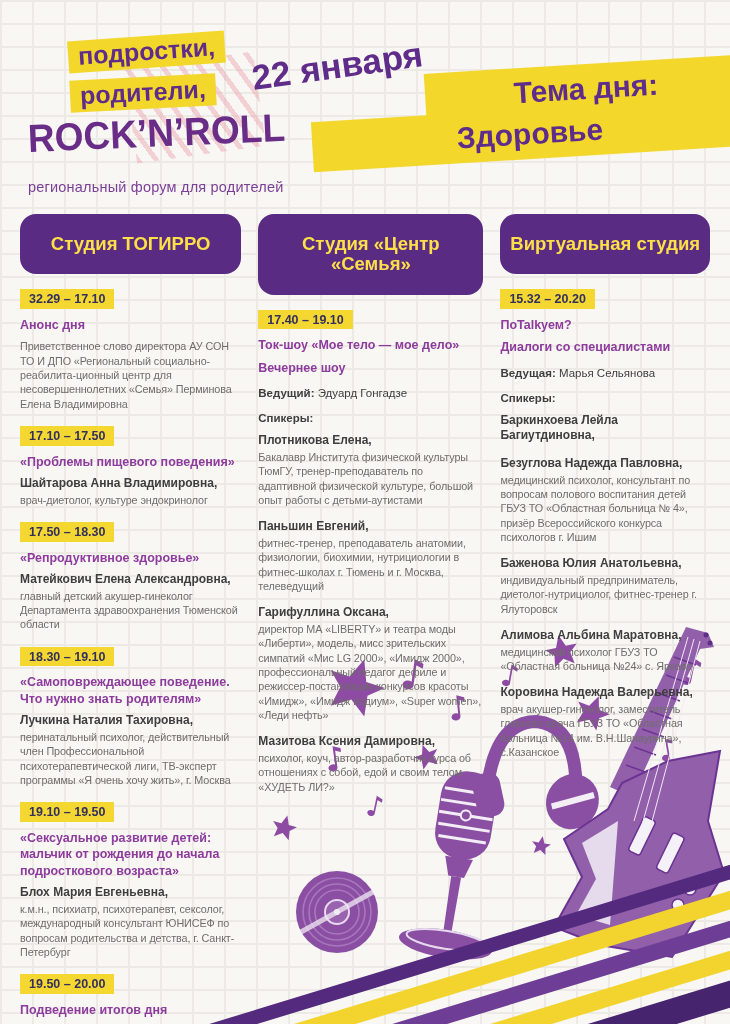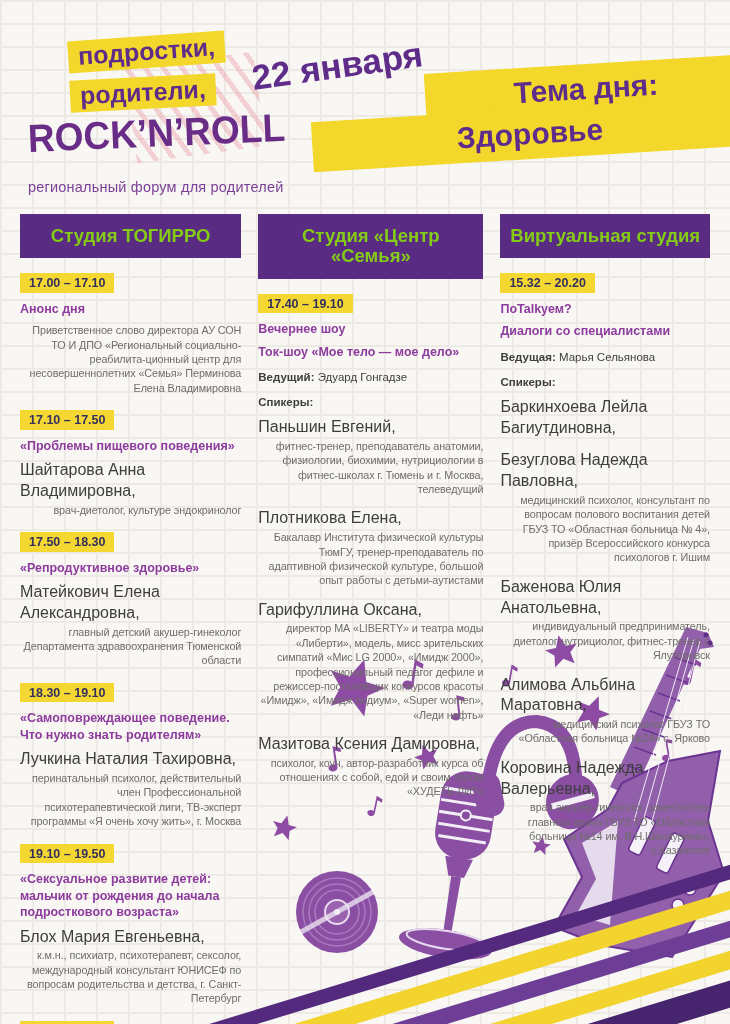--- a/index.html
+++ b/index.html
@@ -41,30 +41,30 @@
   .band1{left:425px; top:64px; width:322px; height:50px; transform:rotate(-3.5deg);}
   .band2{left:312px; top:109px; width:436px; height:50px; transform:rotate(-3.5deg);}
   .band-text{color:#5e2c8b; font-weight:700; font-size:30px; line-height:1;}
   
   .columns{position:absolute; left:0; top:214px; width:730px; display:flex; z-index:2; padding:0 20px; box-sizing:border-box;}
   .col{box-sizing:border-box;}
   .col1{width:228px; margin-right:17px;}
   .col2{width:232px; margin-right:17px;}
   .col3{width:216px;}
   .col-header{
-    background:#5a2b83; color:#84cc16; font-weight:700; font-size:18.5px;
-    text-align:center; padding:12px 2px; line-height:1.1;
+    background:#5a2b83; color:#fde047; font-weight:700; font-size:18.5px;
+    text-align:center; padding:20px 2px; line-height:1.1;border-radius:16px;
   }
   .time-badge{
     display:inline-block; background:#f5d732; color:#33305e; font-weight:700;
     font-size:12.5px; padding:4px 9px 3px; line-height:1; margin:15px 0 8px;
   }
   .session-title{color:#8d3b9d; font-weight:700; font-size:12.5px; line-height:1.32; margin:0 0 6px;}
-  .speaker-name{color:#3f3e3e; font-weight:400; font-size:16px; line-height:1.3; margin:0 0 1px;}
-  .speaker-desc{color:#6f6d6b; font-size:10.8px; line-height:1.33; letter-spacing:-.1px;text-align:right;}
+  .speaker-name{color:#3f3e3e; font-weight:700; font-size:12px; line-height:1.3; margin:0 0 1px;}
+  .speaker-desc{color:#6f6d6b; font-size:10.8px; line-height:1.33; letter-spacing:-.1px;}
   .host-line{color:#3f3e3e; font-size:11.5px; margin:11px 0 13px;}
   .host-label{font-weight:700;}
   .speakers-label{color:#3f3e3e; font-weight:700; font-size:11.5px; margin:0 0 9px;}
   .speaker{margin:0 0 12px;}
   .session{margin:0;}
   
   .stripe{position:absolute; left:-150px; width:1100px; transform:rotate(-17deg); z-index:1;}
   .stripeA{top:966px; height:14px; background:#532a7e;}
   .stripeB{top:992px; height:18px; background:#f3d42e;}
   .stripeC{top:1022px; height:16px; background:#6e3d96;}
@@ -181,21 +181,21 @@
       </g>
     </g>
   </svg>
 
   <div class="columns">
 
     <div class="col col1">
       <div class="col-header">Студия ТОГИРРО</div>
 
       <div class="session">
-        <span class="time-badge">17.00 – 17.10</span>
+        <span class="time-badge">32.29 – 17.10</span>
         <div class="session-title">Анонс дня</div>
         <div class="speaker-desc">Приветственное слово директора АУ СОН ТО И ДПО «Региональный социально-реабилита-ционный центр для несовершеннолетних «Семья» Перминова Елена Владимировна</div>
       </div>
 
       <div class="session">
         <span class="time-badge">17.10 – 17.50</span>
         <div class="session-title">«Проблемы пищевого поведения»</div>
         <div class="speaker-name">Шайтарова Анна Владимировна,</div>
         <div class="speaker-desc">врач-диетолог, культуре эндокринолог</div>
       </div>
@@ -224,35 +224,35 @@
       <div class="session">
         <span class="time-badge">19.50 – 20.00</span>
         <div class="session-title">Подведение итогов дня</div>
         <div class="session-title">Ответы на вопросы из чата/форума на сайте</div>
       </div>
     </div>
 
     <div class="col col2">
       <div class="col-header">Студия «Центр «Семья»</div>
       <span class="time-badge">17.40 – 19.10</span>
+      <div class="session-title">Ток-шоу «Мое тело — мое дело»</div>
       <div class="session-title">Вечернее шоу</div>
-      <div class="session-title">Ток-шоу «Мое тело — мое дело»</div>
       <div class="host-line">
         <span class="host-label">Ведущий:</span>
         <span>Эдуард Гонгадзе</span>
       </div>
       <div class="speakers-label">Спикеры:</div>
 
       <div class="speaker">
+        <div class="speaker-name">Плотникова Елена,</div>
+        <div class="speaker-desc">Бакалавр Института физической культуры ТюмГУ, тренер-преподаватель по адаптивной физической культуре, большой опыт работы с детьми-аутистами</div>
+      </div>
+      <div class="speaker">
         <div class="speaker-name">Паньшин Евгений,</div>
         <div class="speaker-desc">фитнес-тренер, преподаватель анатомии, физиологии, биохимии, нутрициологии в фитнес-школах г. Тюмень и г. Москва, телеведущий</div>
-      </div>
-      <div class="speaker">
-        <div class="speaker-name">Плотникова Елена,</div>
-        <div class="speaker-desc">Бакалавр Института физической культуры ТюмГУ, тренер-преподаватель по адаптивной физической культуре, большой опыт работы с детьми-аутистами</div>
       </div>
       <div class="speaker">
         <div class="speaker-name">Гарифуллина Оксана,</div>
         <div class="speaker-desc">директор МА «LIBERTY» и театра моды «Либерти», модель, мисс зрительских симпатий «Мис LG 2000», «Имидж 2000», профессиональный педагог дефиле и режиссер-постановщик конкурсов красоты «Имидж», «Имидж подиум», «Super women», «Леди нефть»</div>
       </div>
       <div class="speaker">
         <div class="speaker-name">Мазитова Ксения Дамировна,</div>
         <div class="speaker-desc">психолог, коуч, автор-разработчик курса об отношениях с собой, едой и своим телом «ХУДЕТЬ ЛИ?»</div>
       </div>
     </div>

